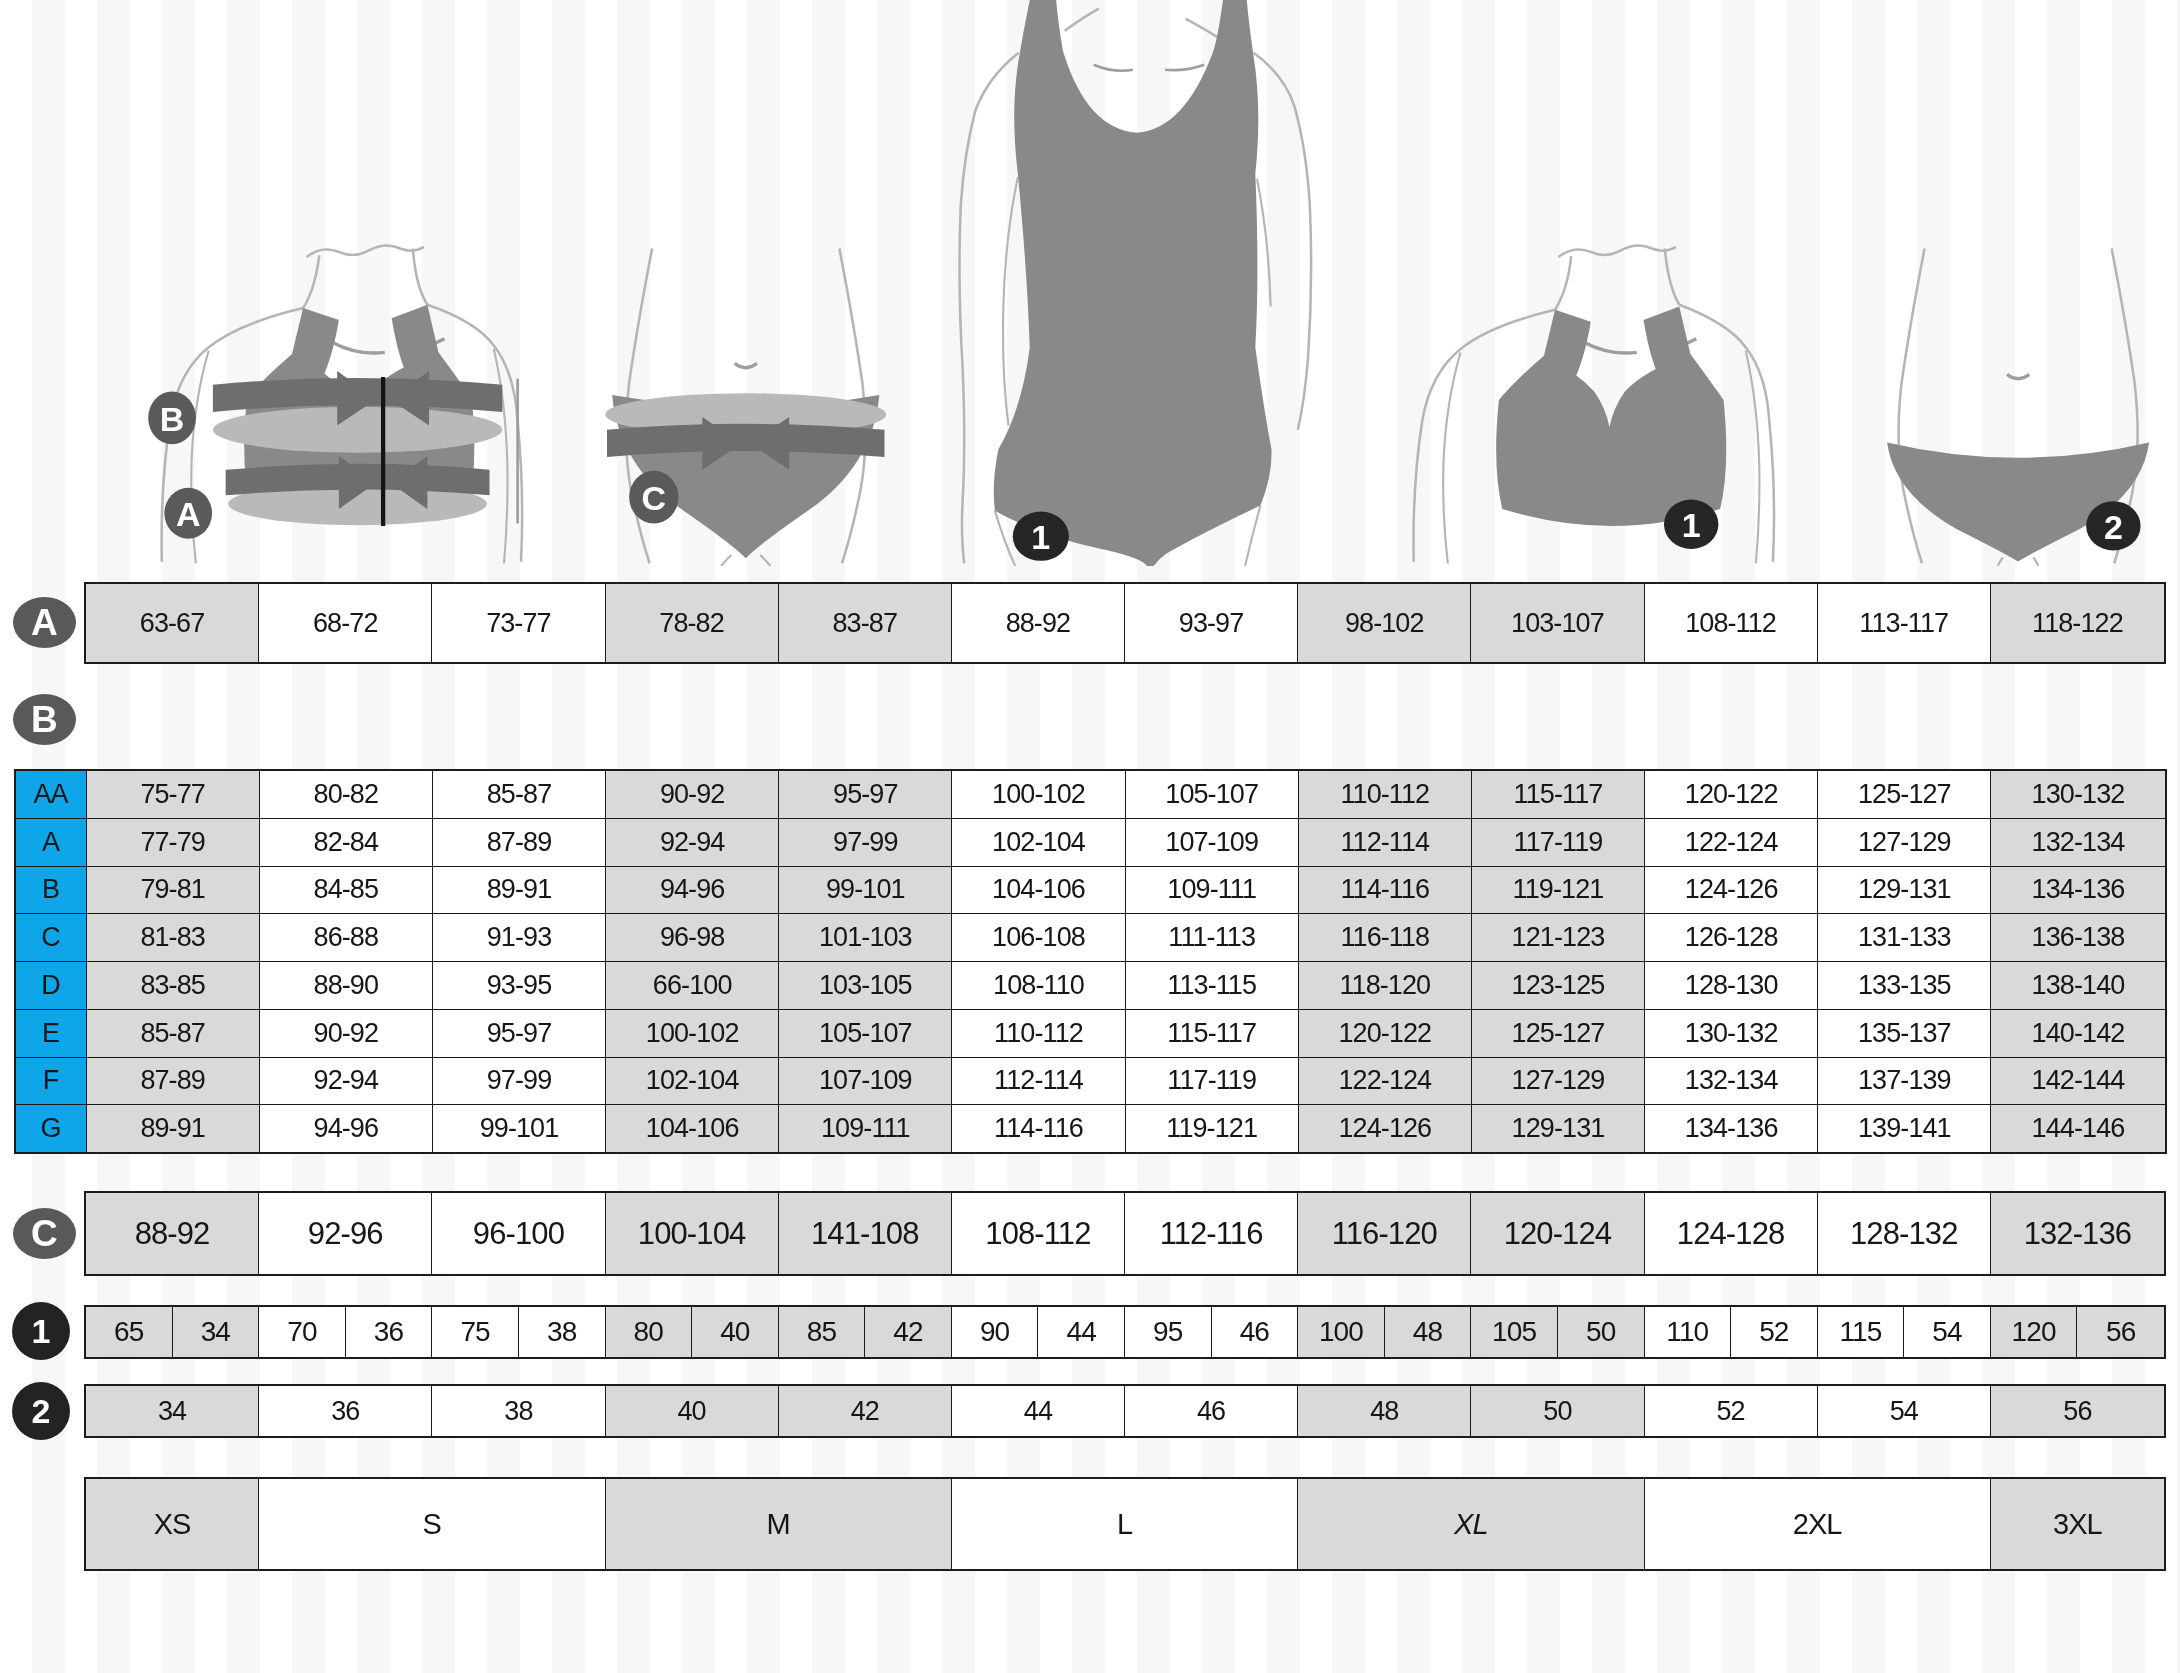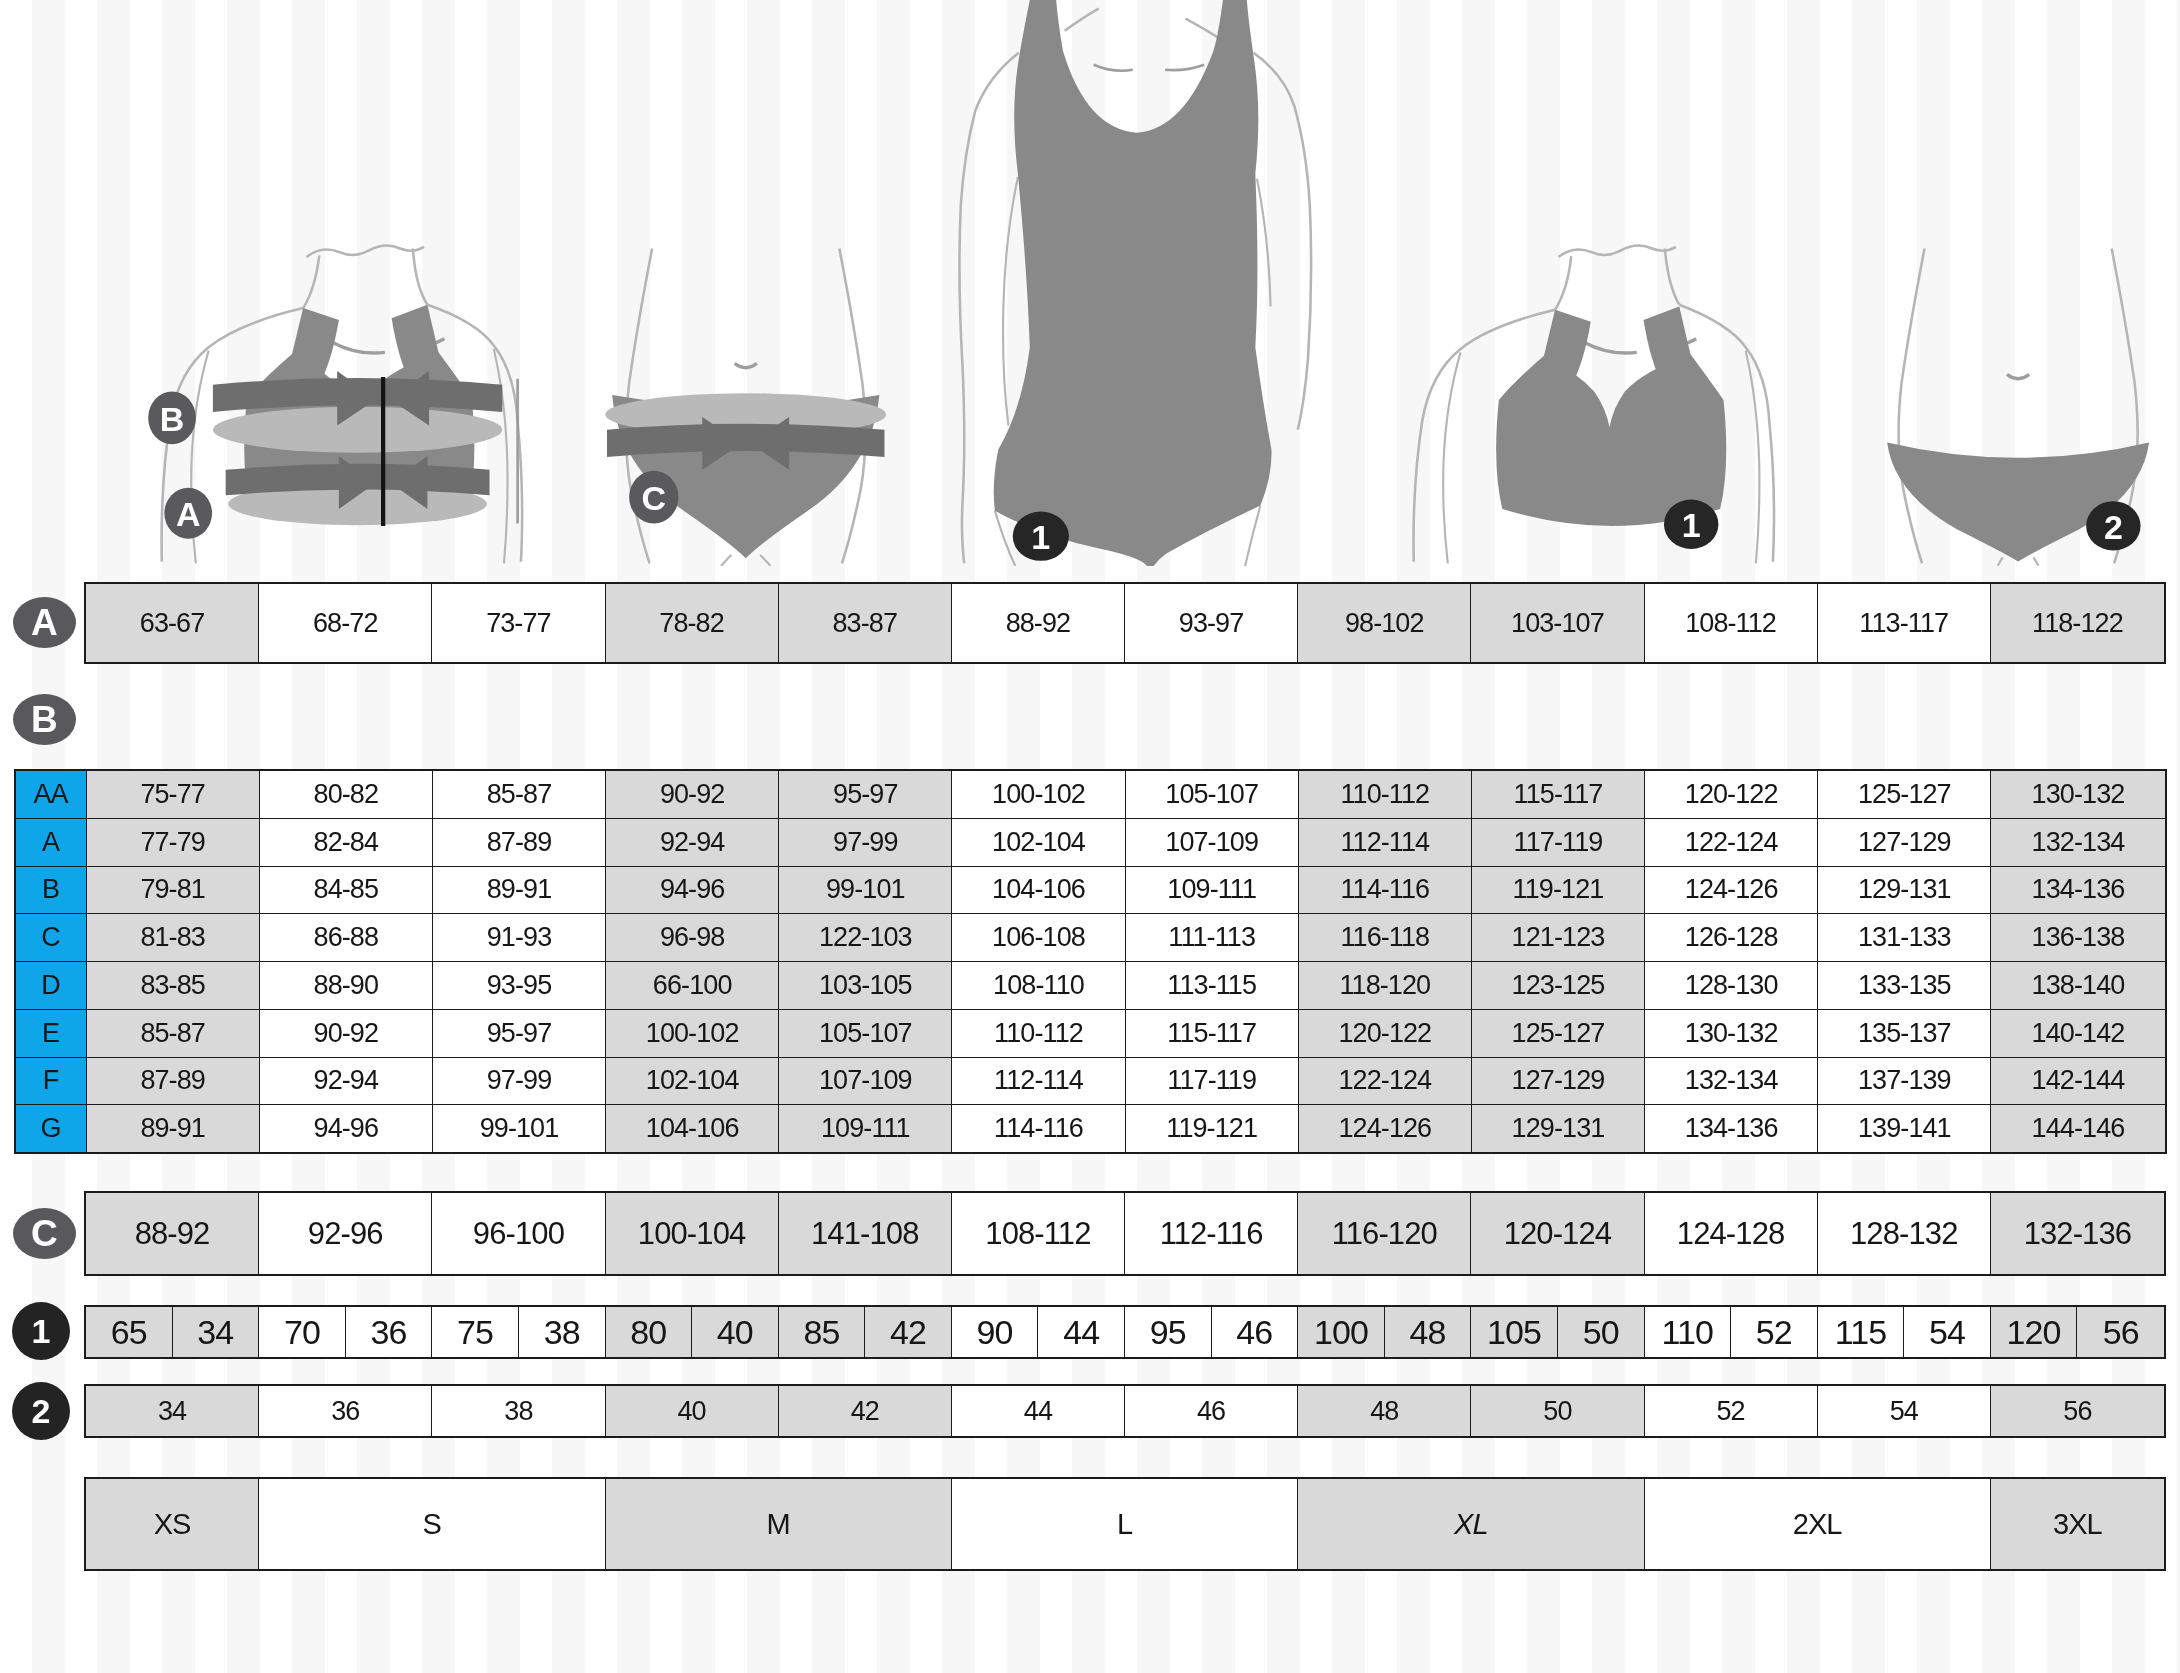--- a/index.html
+++ b/index.html
@@ -9,21 +9,21 @@
   .figures{position:absolute;left:0;top:0;width:2181px;height:572px}
   .fig{position:absolute;top:0;height:566px}
   
   .strip{position:absolute;display:grid;border:2.6px solid #1b1b1b;box-sizing:border-box;background:#fff}
   .cell{border-right:1.7px solid #1b1b1b;display:flex;align-items:center;justify-content:center;
         background:#fff;color:#161616;letter-spacing:-0.9px;white-space:nowrap;overflow:hidden}
   .strip > .cell:last-child{border-right:none}
   .g{background:#d9d9d9}
   #rowA{left:84px;top:582px;width:2082px;height:82px;grid-template-columns:repeat(12,1fr);font-size:27px}
   #rowC{left:84px;top:1191px;width:2082px;height:85px;grid-template-columns:repeat(12,1fr);font-size:31px}
-  #row1{left:84px;top:1305px;width:2082px;height:54px;grid-template-columns:repeat(24,1fr);font-size:34px}
+  #row1{left:84px;top:1305px;width:2082px;height:54px;grid-template-columns:repeat(24,1fr);font-size:28px}
   #row2{left:84px;top:1384px;width:2082px;height:54px;grid-template-columns:repeat(12,1fr);font-size:27px}
   #rowSizes{left:84px;top:1477px;width:2082px;height:94px;grid-template-columns:repeat(12,1fr);font-size:29px}
   #tableB{left:13.6px;top:769px;width:2153px;height:385px;display:flex;flex-direction:column;
           position:absolute;border:2.6px solid #1b1b1b;box-sizing:border-box;background:#fff;font-size:27px}
   .trow{display:grid;grid-template-columns:71px repeat(12,1fr);flex:1;border-bottom:1.7px solid #1b1b1b;min-height:0}
   .trow:last-child{border-bottom:none}
   .trow > .cell:last-child{border-right:none}
   .trow .hd{background:#0ea5e9}
   
   .gbadge{position:absolute;display:flex;align-items:center;justify-content:center;
@@ -238,21 +238,21 @@
         <div class="cell">124-126</div>
         <div class="cell">129-131</div>
         <div class="cell g">134-136</div>
       </div>
       <div class="trow">
         <div class="cell hd">C</div>
         <div class="cell g">81-83</div>
         <div class="cell">86-88</div>
         <div class="cell">91-93</div>
         <div class="cell g">96-98</div>
-        <div class="cell g">122-103</div>
+        <div class="cell g">101-103</div>
         <div class="cell">106-108</div>
         <div class="cell">111-113</div>
         <div class="cell g">116-118</div>
         <div class="cell g">121-123</div>
         <div class="cell">126-128</div>
         <div class="cell">131-133</div>
         <div class="cell g">136-138</div>
       </div>
       <div class="trow">
         <div class="cell hd">D</div>

